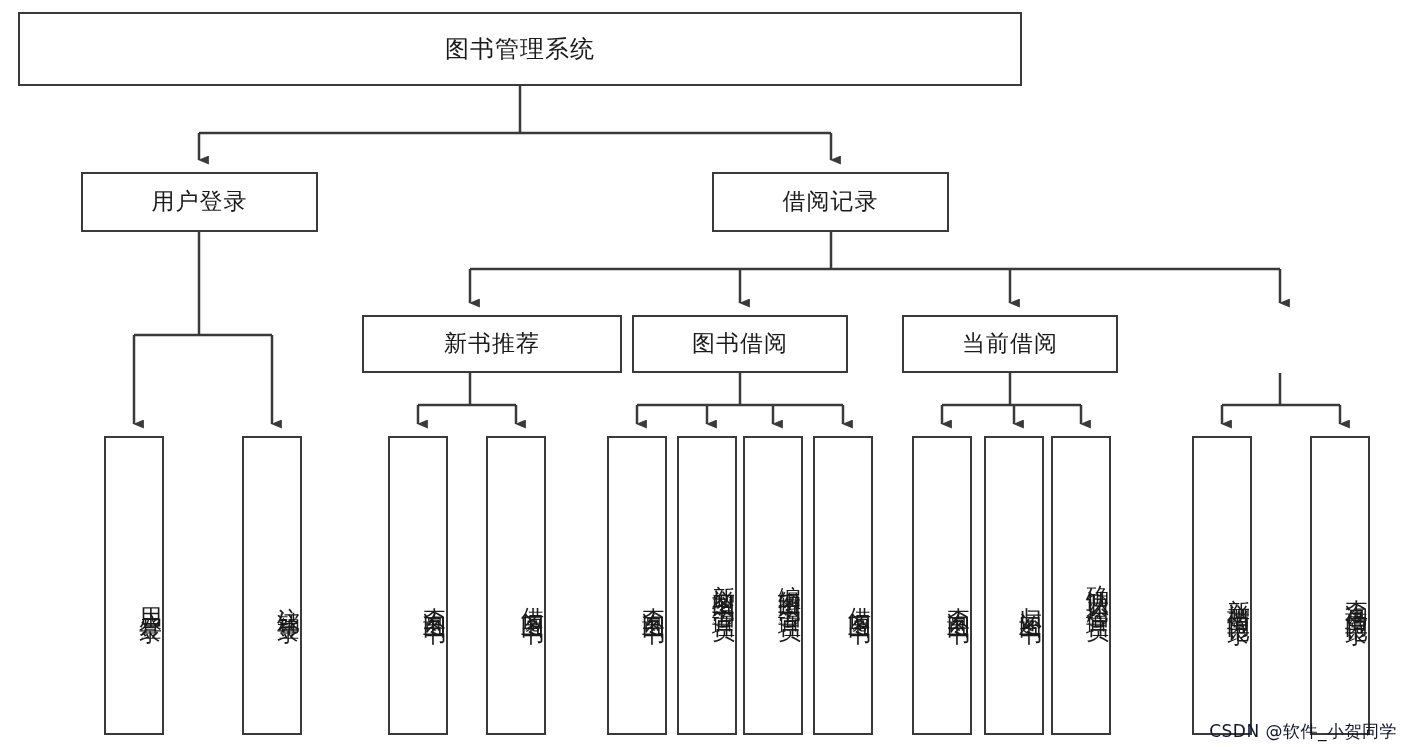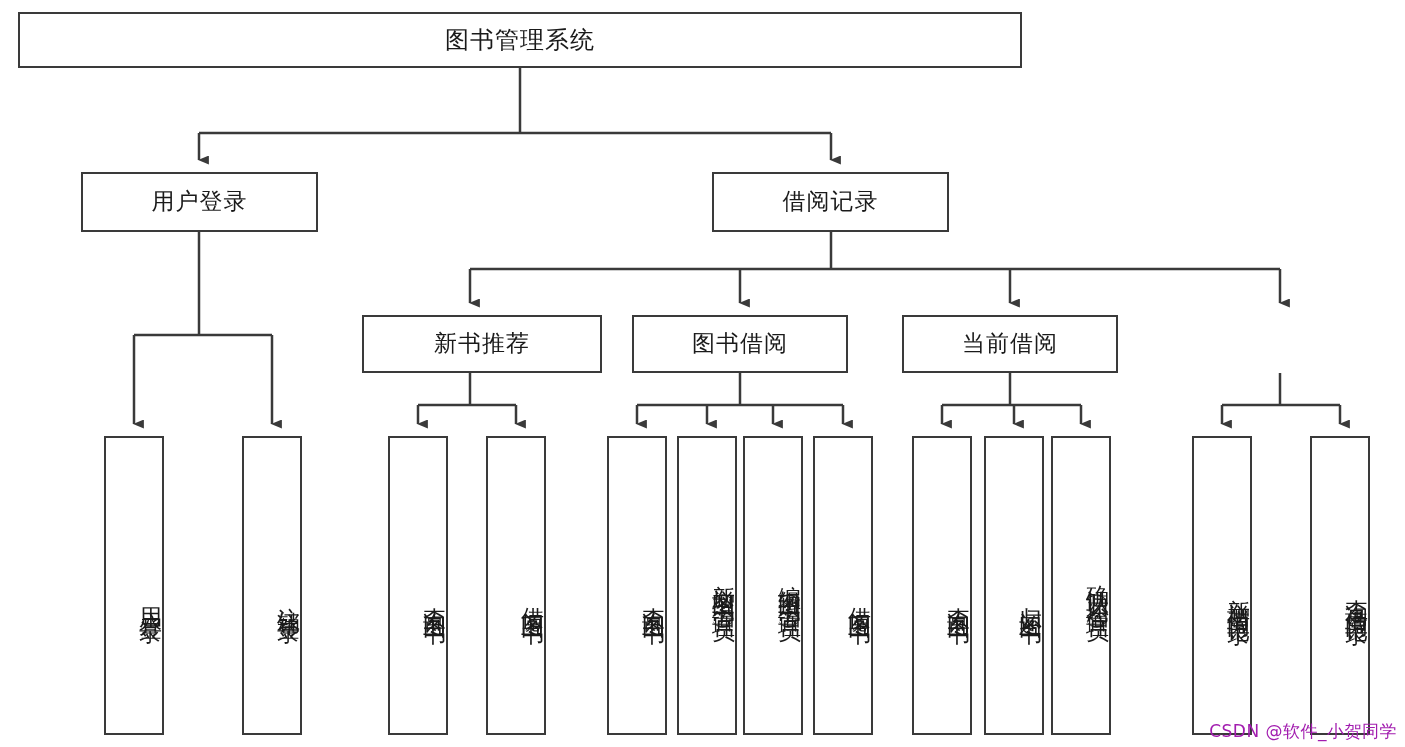--- a/index.html
+++ b/index.html
@@ -56,21 +56,21 @@
   .node.vert .vlabel {
     writing-mode: vertical-rl;
     text-orientation: upright;
     white-space: nowrap;
   }
   .watermark {
     position: absolute;
     right: 8px;
     bottom: 4px;
     font-size: 17px;
-    color: #a21caf;
+    color: #0f172a;
     letter-spacing: 0.5px;
     white-space: nowrap;
   }
 </style>
 </head>
 <body>
 
 <div id="canvas">
 
   <svg id="wires" viewBox="0 0 1405 747" xmlns="http://www.w3.org/2000/svg">
@@ -116,32 +116,32 @@
       <path d="M 1014 405 L 1014 424" marker-end="url(#arrow)"></path>
       <path d="M 1081 405 L 1081 424" marker-end="url(#arrow)"></path>
 
       <path d="M 1280 373 L 1280 405"></path>
       <path d="M 1222 405 L 1340 405"></path>
       <path d="M 1222 405 L 1222 424" marker-end="url(#arrow)"></path>
       <path d="M 1340 405 L 1340 424" marker-end="url(#arrow)"></path>
     </g>
   </svg>
 
-  <div class="node horiz root" style="left:18px;top:12px;width:1004px;height:56px;">
+  <div class="node horiz root" style="left:18px;top:12px;width:1004px;height:74px;">
     <span>图书管理系统</span>
   </div>
 
   <div class="node horiz" style="left:81px;top:172px;width:237px;height:60px;">
     <span>用户登录</span>
   </div>
   <div class="node horiz" style="left:712px;top:172px;width:237px;height:60px;">
     <span>借阅记录</span>
   </div>
 
-  <div class="node horiz" style="left:362px;top:315px;width:240px;height:58px;">
+  <div class="node horiz" style="left:362px;top:315px;width:260px;height:58px;">
     <span>新书推荐</span>
   </div>
   <div class="node horiz" style="left:902px;top:315px;width:216px;height:58px;">
     <span>当前借阅</span>
   </div>
   <div class="node horiz" style="left:632px;top:315px;width:216px;height:58px;">
     <span>图书借阅</span>
   </div>
 
   <div class="node vert" style="left:104px;top:436px;width:60px;height:299px;">

